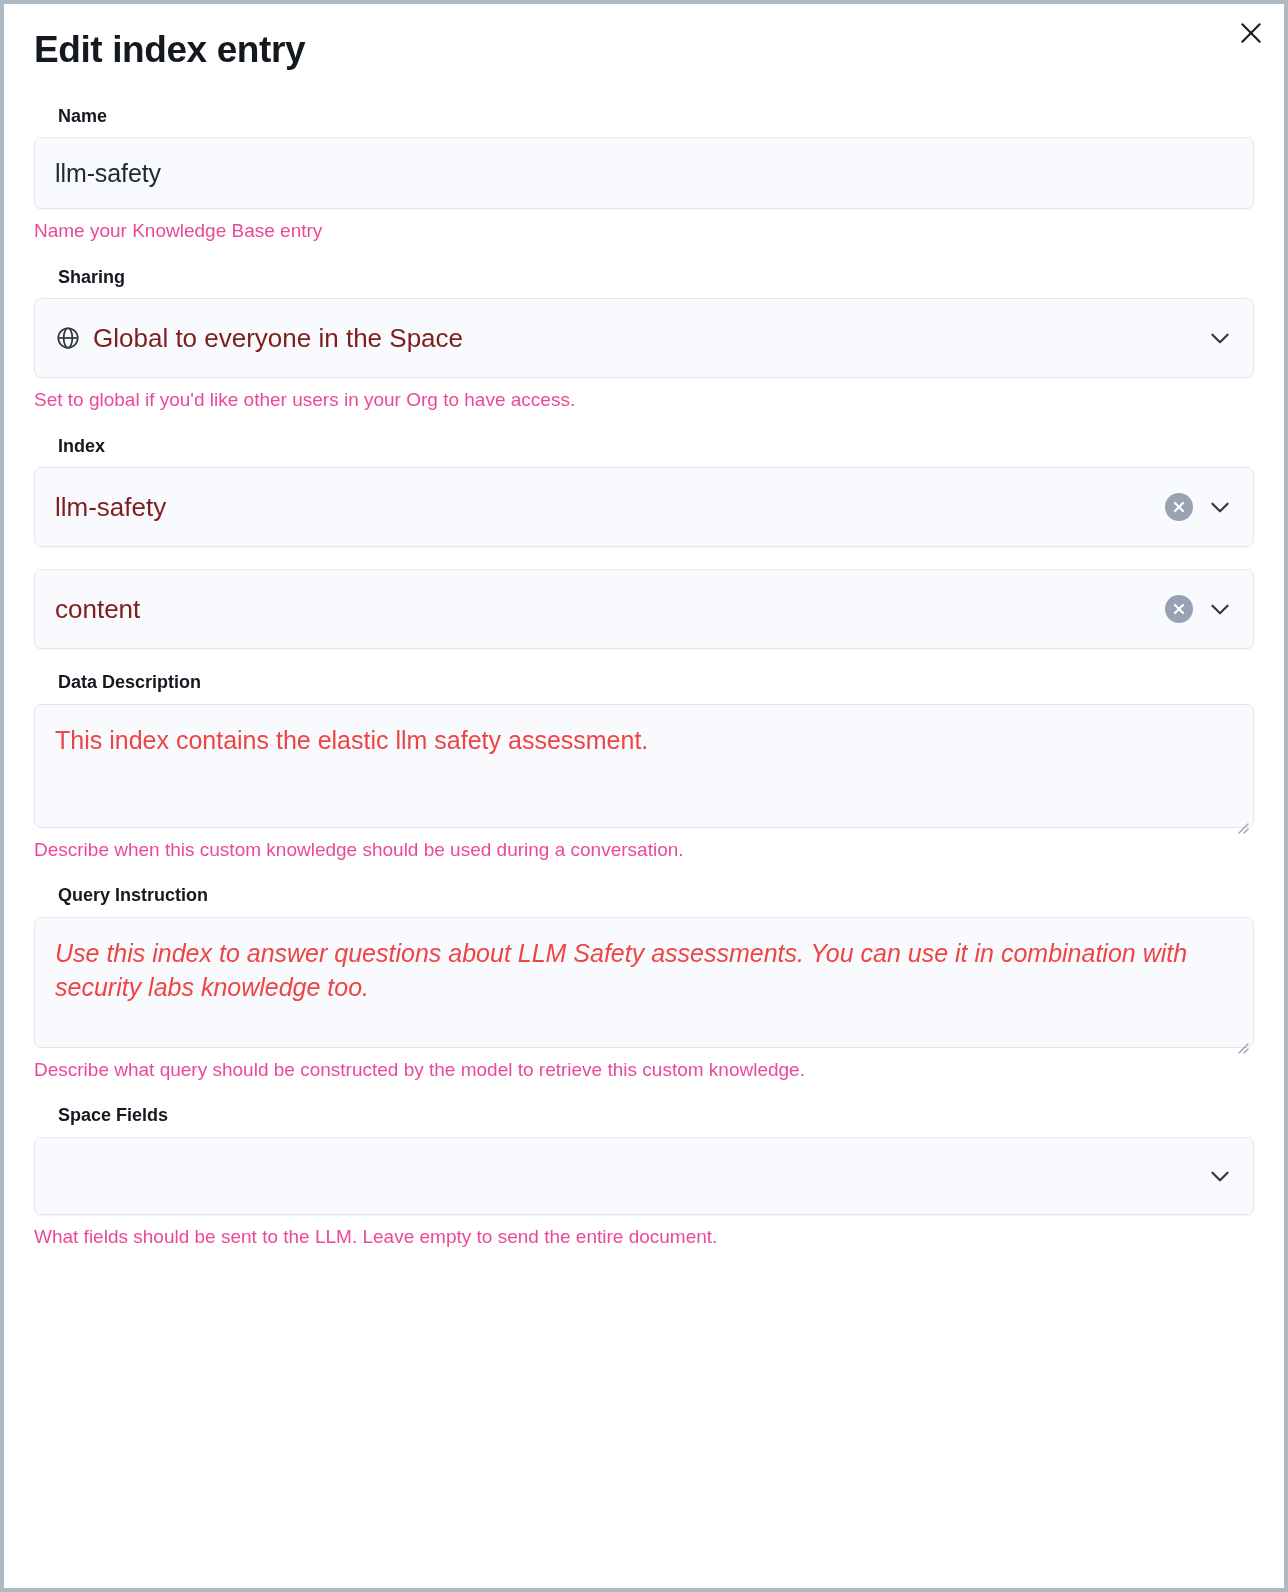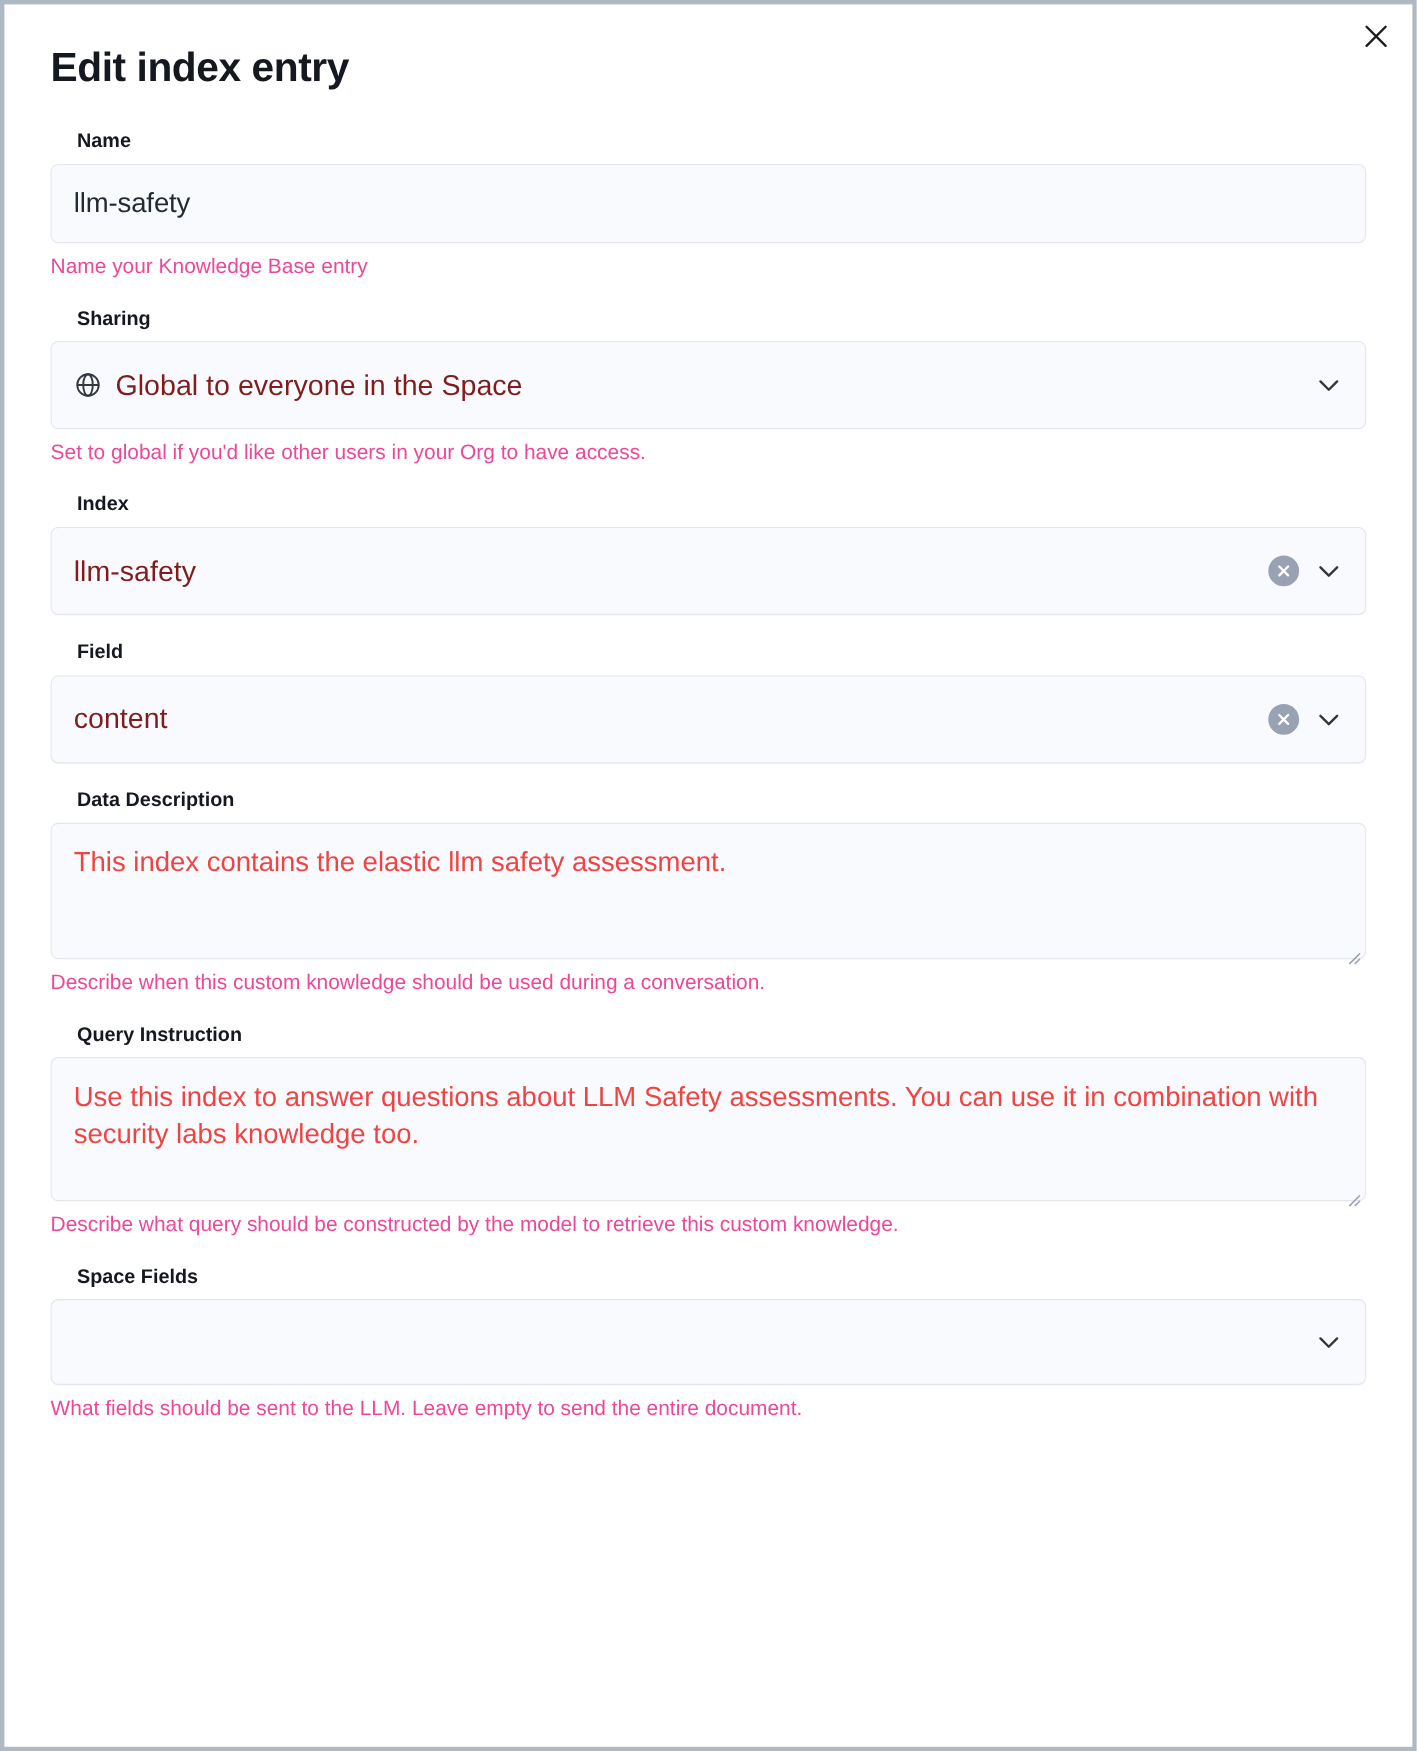--- a/index.html
+++ b/index.html
@@ -15,21 +15,21 @@
     -webkit-font-smoothing: antialiased;
   }
 
   .flyout {
     position: relative;
     box-sizing: border-box;
     width: 1288px;
     height: 1592px;
     background: #ffffff;
     border: 4px solid #aeb9c2;
-    padding: 12px;
+    padding: 0;
     overflow: hidden;
   }
 
   .close-btn {
     position: absolute;
     top: 10px;
     right: 14px;
     width: 38px;
     height: 38px;
     display: flex;
@@ -150,21 +150,21 @@
     background: #f9fafd;
     border: 1px solid #e3e6ed;
     border-radius: 7px;
     padding: 18px 20px 20px 20px;
     font-size: 25px;
     line-height: 1.38;
     color: #ef4444;
     position: relative;
   }
   .textarea.ta-desc { height: 124px; }
-  .textarea.ta-query { height: 131px; }
+  .textarea.ta-query { height: 131px; font-style: italic; }
 
   .resize-grip {
     position: absolute;
     right: 4px;
     bottom: 3px;
     width: 16px;
     height: 16px;
     color: #98a2b3;
   }
 
@@ -238,21 +238,20 @@
           <span class="chev">
             <svg width="26" height="26" viewBox="0 0 24 24" fill="none" stroke="currentColor" stroke-width="2" stroke-linecap="round" stroke-linejoin="round">
               <polyline points="5,9 12,16 19,9"></polyline>
             </svg>
           </span>
         </div>
       </div>
     </div>
 
     <div class="form-row">
-      <div class="label">Field</div>
       <div class="control">
         <div class="select">
           <div class="sel-value">content</div>
           <span class="clear-btn">
             <svg width="16" height="16" viewBox="0 0 24 24" fill="none" stroke="currentColor" stroke-width="3.2" stroke-linecap="round">
               <line x1="6" y1="6" x2="18" y2="18"></line>
               <line x1="18" y1="6" x2="6" y2="18"></line>
             </svg>
           </span>
           <span class="chev">

